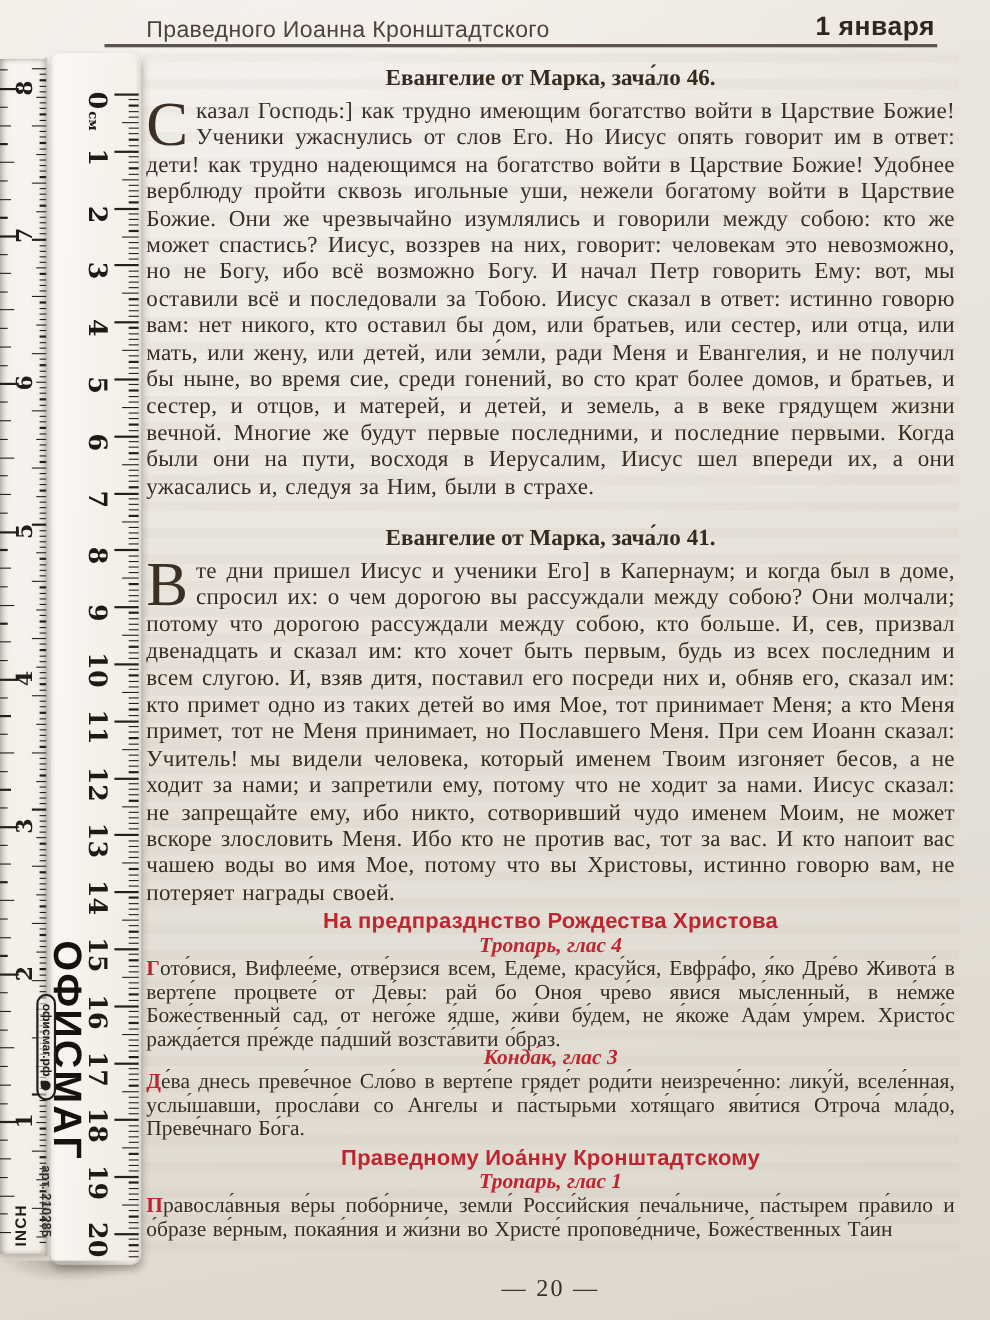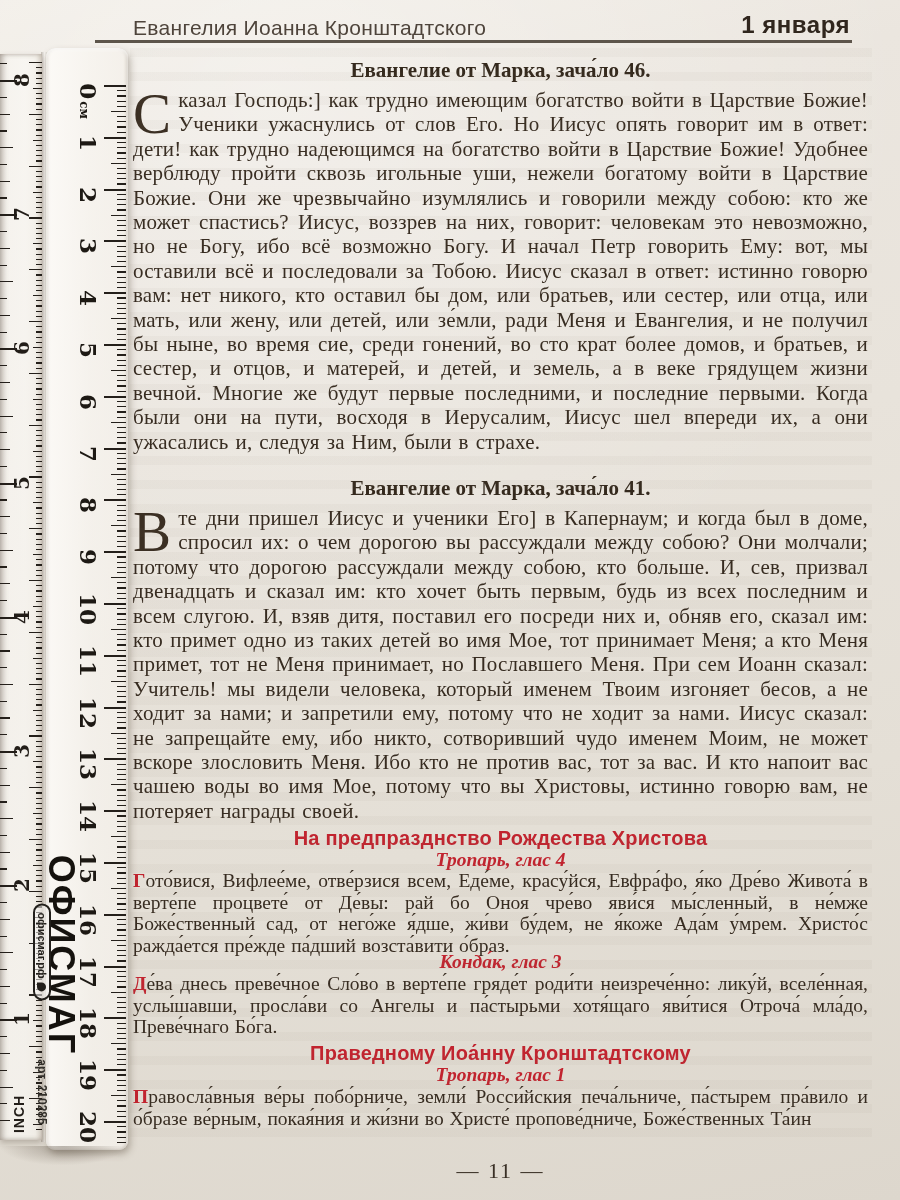--- a/index.html
+++ b/index.html
@@ -67,42 +67,42 @@
   .art{position:absolute;left:42px;top:1092px;transform:translate(-50%,-50%) rotate(90deg);
     font-family:"Liberation Sans",sans-serif;font-weight:bold;font-size:12px;color:#33302b;white-space:nowrap;}
   .inch-label{position:absolute;left:19px;top:1060px;transform:translate(-50%,-50%) rotate(-90deg);
     font-family:"Liberation Sans",sans-serif;font-weight:bold;font-size:14px;letter-spacing:1px;color:#221d18;}
 </style>
 </head>
 <body>
 
 <div class="page">
 
-  <div class="abs hdr-left">Евангелия Иоанна Кронштадтского</div>
+  <div class="abs hdr-left">Праведного Иоанна Кронштадтского</div>
   <div class="abs hdr-date">1 января</div>
   <div class="abs hdr-rule"></div>
 
   <div class="center-line rtitle" style="top:58px">Евангелие от Марка, зача́ло 46.</div>
   <p class="gospel" style="top:88px;height:370px"><span class="dropcap">С</span><span>казал Господь:] как трудно имеющим богатство войти в Царствие Божие! Ученики ужаснулись от слов Его. Но Иисус опять говорит им в ответ: дети! как трудно надеющимся на богатство войти в Царствие Божие! Удобнее верблюду пройти сквозь игольные уши, нежели богатому войти в Царствие Божие. Они же чрезвычайно изумлялись и говорили между собою: кто же может спастись? Иисус, воззрев на них, говорит: человекам это невозможно, но не Богу, ибо всё возможно Богу. И начал Петр говорить Ему: вот, мы оставили всё и последовали за Тобою. Иисус сказал в ответ: истинно говорю вам: нет никого, кто оставил бы дом, или братьев, или сестер, или отца, или мать, или жену, или детей, или зе́мли, ради Меня и Евангелия, и не получил бы ныне, во время сие, среди гонений, во сто крат более домов, и братьев, и сестер, и отцов, и матерей, и детей, и земель, а в веке грядущем жизни вечной. Многие же будут первые последними, и последние первыми. Когда были они на пути, восходя в Иерусалим, Иисус шел впереди их, а они ужасались и, следуя за Ним, были в страхе.</span></p>
 
   <div class="center-line rtitle" style="top:476px">Евангелие от Марка, зача́ло 41.</div>
   <p class="gospel" style="top:506px;height:320px"><span class="dropcap">В</span><span>те дни пришел Иисус и ученики Его] в Капернаум; и когда был в доме, спросил их: о чем дорогою вы рассуждали между собою? Они молчали; потому что дорогою рассуждали между собою, кто больше. И, сев, призвал двенадцать и сказал им: кто хочет быть первым, будь из всех последним и всем слугою. И, взяв дитя, поставил его посреди них и, обняв его, сказал им: кто примет одно из таких детей во имя Мое, тот принимает Меня; а кто Меня примет, тот не Меня принимает, но Пославшего Меня. При сем Иоанн сказал: Учитель! мы видели человека, который именем Твоим изгоняет бесов, а не ходит за нами; и запретили ему, потому что не ходит за нами. Иисус сказал: не запрещайте ему, ибо никто, сотворивший чудо именем Моим, не может вскоре злословить Меня. Ибо кто не против вас, тот за вас. И кто напоит вас чашею воды во имя Мое, потому что вы Христовы, истинно говорю вам, не потеряет награды своей.</span></p>
 
   <div class="center-line hymn-heading" style="top:827px">На предпразднство Рождества Христова</div>
   <div class="center-line hymn-label" style="top:849px">Тропарь, глас 4</div>
   <p class="hymn" style="top:870px"><span class="initial">Г</span><span>ото́вися, Вифлее́ме, отве́рзися всем, Еде́ме, красу́йся, Евфра́фо, я́ко Дре́во Живота́ в верте́пе процвете́ от Де́вы: рай бо Оноя чре́во яви́ся мы́сленный, в не́мже Боже́ственный сад, от него́же я́дше, жи́ви бу́дем, не я́коже Ада́м у́мрем. Христо́с ражда́ется пре́жде па́дший возста́вити о́браз.</span></p>
 
   <div class="center-line hymn-label" style="top:951px">Конда́к, глас 3</div>
   <p class="hymn" style="top:973px"><span class="initial">Д</span><span>е́ва днесь преве́чное Сло́во в верте́пе гряде́т роди́ти неизрече́нно: лику́й, вселе́нная, услы́шавши, просла́ви со Ангелы и па́стырьми хотя́щаго яви́тися Отроча́ мла́до, Преве́чнаго Бо́га.</span></p>
 
   <div class="center-line hymn-heading" style="top:1042px">Праведному Иоа́нну Кронштадтскому</div>
   <div class="center-line hymn-label" style="top:1064px">Тропарь, глас 1</div>
   <p class="hymn" style="top:1086px"><span class="initial">П</span><span>равосла́вныя ве́ры побо́рниче, земли́ Росси́йския печа́льниче, па́стырем пра́вило и о́бразе ве́рным, покая́ния и жи́зни во Христе́ пропове́дниче, Боже́ственных Та́ин</span></p>
 
-  <div class="center-line pagenum" style="top:1158px">— 11 —</div>
+  <div class="center-line pagenum" style="top:1158px">— 20 —</div>
 
   <div class="seam"></div>
   <div class="ruler-left" id="ruler-left">
     <div class="inch-label">INCH</div>
   <div class="tick" style="top: 9.225px; height: 1.2px; width: 7px; left: 0px;"></div>
       <div class="tick" style="top: 26px; height: 2px; width: 17px; left: 0px;"></div>
       <div class="tick" style="top: 42.775px; height: 1.2px; width: 7px; left: 0px;"></div>
       <div class="tick" style="top: 59.55px; height: 1.2px; width: 10px; left: 0px;"></div>
       <div class="tick" style="top: 76.325px; height: 1.2px; width: 7px; left: 0px;"></div>
       <div class="tick" style="top: 93.1px; height: 1.2px; width: 13px; left: 0px;"></div>

